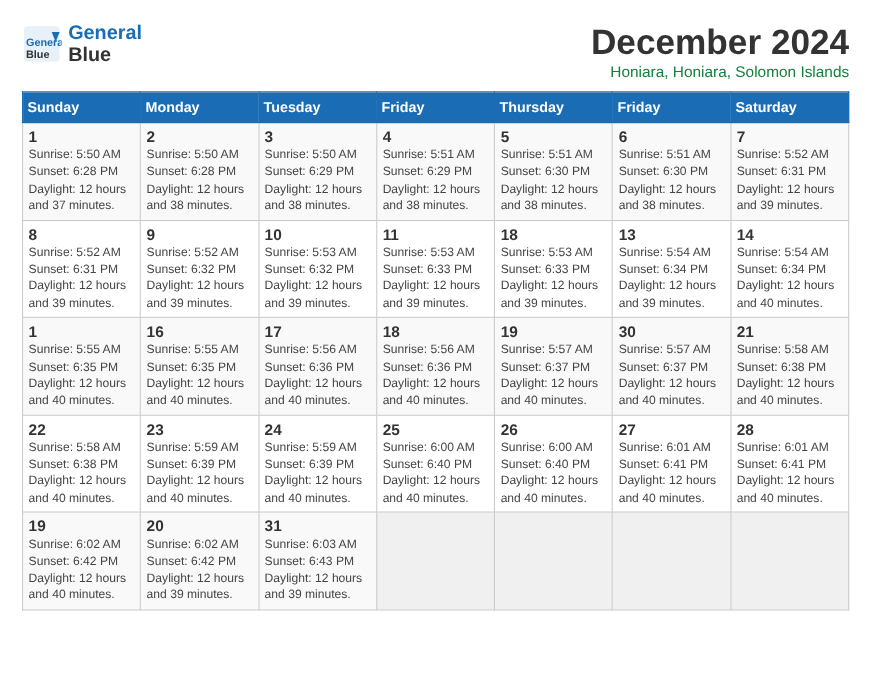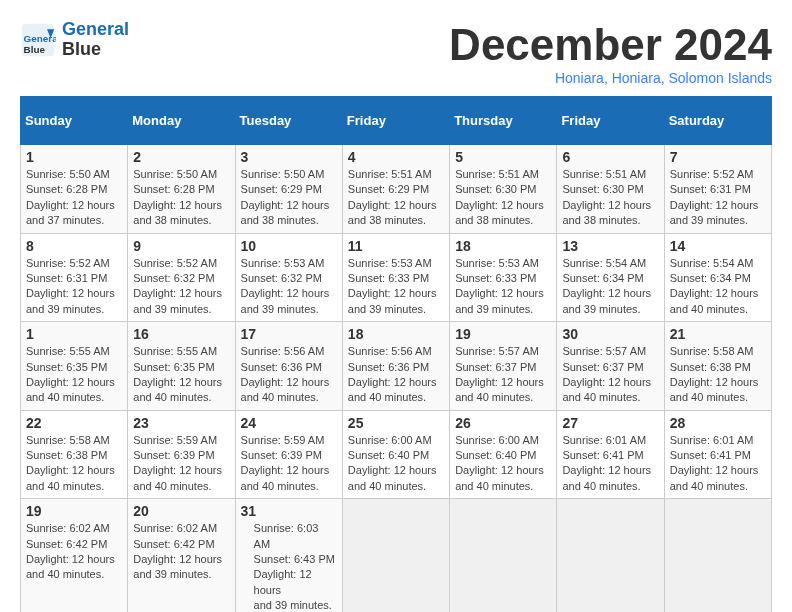--- a/index.html
+++ b/index.html
@@ -31,37 +31,37 @@
       color: #1a6db5;
     }
     .logo-icon {
       width: 36px;
       height: 36px;
     }
     .title-block {
       text-align: right;
     }
     .month-title {
-      font-size: 44px;
+      font-size: 32px;
       font-weight: bold;
       color: #333;
     }
     .subtitle {
       font-size: 14px;
-      color: #3b82f6;
+      color: #15803d;
     }
     table {
       width: 100%;
       border-collapse: collapse;
       font-size: 11px;
     }
     thead th {
       background: #1a6db5;
       color: #fff;
-      padding: 16px 4px;
+      padding: 6px 4px;
       text-align: left;
       font-size: 13px;
       font-weight: bold;
       border: 1px solid #1a6db5;
     }
     tbody td {
       vertical-align: top;
       padding: 4px 5px;
       border: 1px solid #ccc;
       width: calc(100% / 7);
@@ -338,21 +338,21 @@
         </td>
         <td>
           <span class="day-number">20</span>
           <div class="day-info" style="white-space: pre-line;">Sunrise: 6:02 AM
 Sunset: 6:42 PM
 Daylight: 12 hours
 and 39 minutes.</div>
         </td>
         <td>
           <span class="day-number">31</span>
-          <div class="day-info" style="white-space: pre-line; margin-left: 13px;">Sunrise: 6:03 AM
+          <div class="day-info" style="white-space: pre-line;">Sunrise: 6:03 AM
 Sunset: 6:43 PM
 Daylight: 12 hours
 and 39 minutes.</div>
         </td>
         <td class="empty"></td>
         <td class="empty"></td>
         <td class="empty"></td>
         <td class="empty"></td>
       </tr>
     </tbody>

